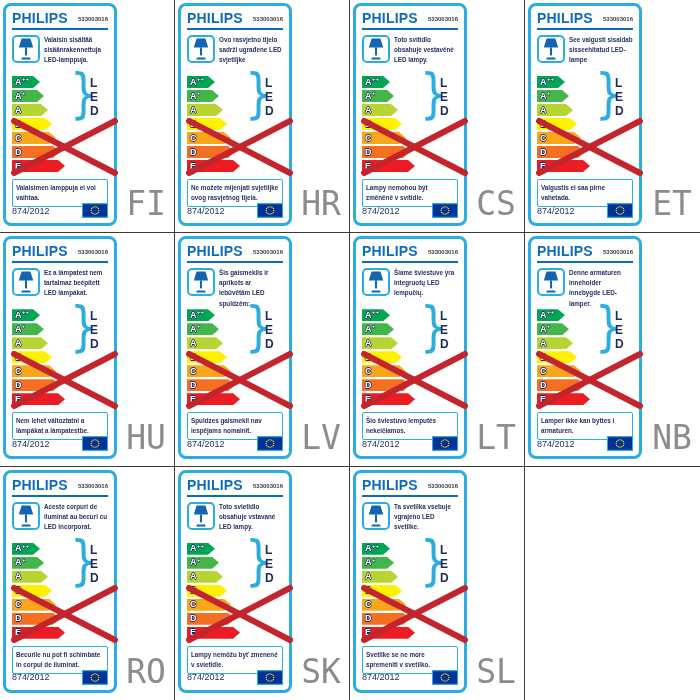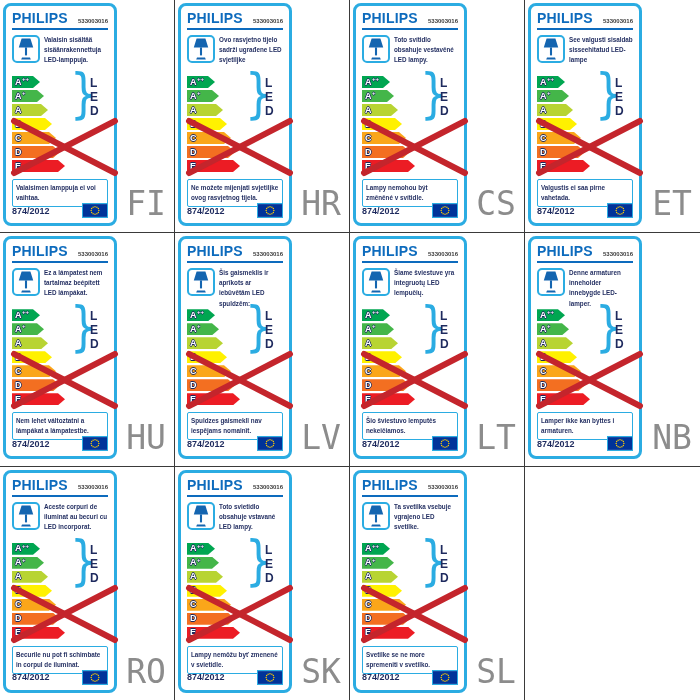--- a/index.html
+++ b/index.html
@@ -8,21 +8,21 @@
           grid-template-columns:repeat(4,1fr); grid-template-rows:repeat(3,1fr); }
   .cell { position:relative; box-sizing:border-box;
           border-right:1.5px solid #3a3a3a; border-bottom:1.5px solid #3a3a3a; background:#fff; }
   .cell:nth-child(4n) { border-right:none; }
   .cell:nth-child(n+9) { border-bottom:none; }
 
   .card { position:absolute; left:3px; top:3px; width:114px; height:223px;
           border:3px solid #2BACE2; border-radius:8px; background:#fff;
           padding:5px 6px; box-sizing:border-box; }
 
-  .card-head { display:flex; align-items:center; }
+  .card-head { display:flex; align-items:flex-start; }
   .brand { font-size:14px; font-weight:bold; color:#0D6BBD; letter-spacing:0.2px; line-height:1; }
   .prodnum { font-size:6px; color:#3a3a3a; font-weight:bold; margin-left:auto; padding-top:5px; }
 
   .head-rule { height:2px; background:#0D6BBD; margin:3px 0 5px; }
 
   .desc-row { display:flex; gap:4px; height:36px; }
   .lamp-box { width:28px; height:28px; border:2px solid #2BACE2; border-radius:5px;
               display:flex; align-items:center; justify-content:center; box-sizing:border-box; flex:none; }
   .desc { font-size:6.3px; font-weight:bold; color:#1E2A5E; line-height:1.6; }
 
@@ -41,21 +41,21 @@
   .led div { font-size:12px; font-weight:800; color:#1E2A5E; line-height:14px; }
 
   .cross { position:absolute; left:-2px; top:40px; }
 
   .bottom-box { border:1.5px solid #2BACE2; border-radius:2px; margin-top:3px; min-height:27px;
                 padding:3px; font-size:6.3px; font-weight:bold; color:#1E2A5E; line-height:1.6;
                 box-sizing:border-box; }
 
   .card-foot { position:absolute; left:6px; right:6px; bottom:5px;
                display:flex; justify-content:space-between; align-items:center; }
-  .reg { font-size:9px; font-weight:700; color:#1E2A5E; }
+  .reg { font-size:9px; font-weight:400; color:#1E2A5E; }
   .flag { border:1px solid #2BACE2; display:block; }
 
   .lang { position:absolute; right:8px; bottom:12px; font-family:"DejaVu Sans Mono", monospace;
           font-size:33px; color:#8C8C8C; line-height:1; }
 </style>
 </head>
 <body>
 
 <div class="grid">
     <div class="cell">

